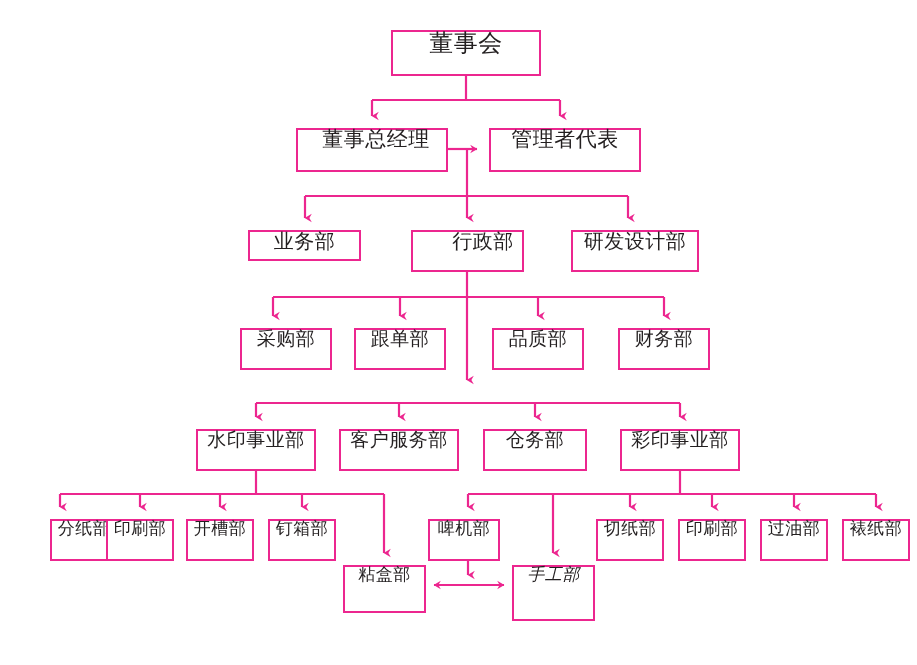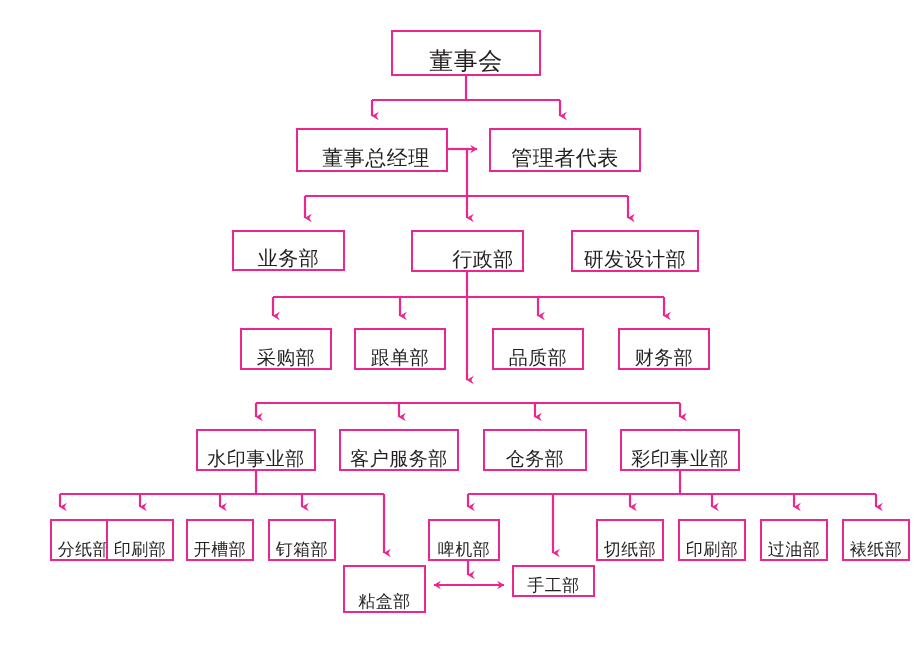--- a/index.html
+++ b/index.html
@@ -25,21 +25,21 @@
     top: 0;
     width: 917px;
     height: 665px;
   }
   .node {
     position: absolute;
     box-sizing: border-box;
     background: #ffffff;
     border: 2px solid #ec268f;
     display: flex;
-    align-items: flex-end;
+    align-items: flex-start;
     justify-content: center;
     color: #231f20;
     letter-spacing: 0.5px;
     white-space: nowrap;
     line-height: 1;
   }
   .node-label {
     display: block;
     transform: translateY(-1px);
   }
@@ -126,21 +126,21 @@
     <span class="node-label">董事会</span>
   </div>
 
   <div class="node lvl1" style="left:296px; top:128px; width:152px; height:44px;padding-left:8px;">
     <span class="node-label">董事总经理</span>
   </div>
   <div class="node lvl1" style="left:489px; top:128px; width:152px; height:44px;">
     <span class="node-label">管理者代表</span>
   </div>
 
-  <div class="node lvl2" style="left:232px; top:230px; width:113px; height:41px;">
+  <div class="node lvl2" style="left:248px; top:230px; width:113px; height:31px;">
     <span class="node-label">业务部</span>
   </div>
   <div class="node lvl2" style="left:411px; top:230px; width:113px; height:42px;padding-left:31px;">
     <span class="node-label">行政部</span>
   </div>
   <div class="node lvl2" style="left:571px; top:230px; width:128px; height:42px;">
     <span class="node-label">研发设计部</span>
   </div>
 
   <div class="node lvl3" style="left:228px; top:328px; width:92px; height:42px;margin-left:12px;">
@@ -193,17 +193,17 @@
   <div class="node lvl5" style="left:760px; top:519px; width:68px; height:42px;">
     <span class="node-label">过油部</span>
   </div>
   <div class="node lvl5" style="left:842px; top:519px; width:68px; height:42px;">
     <span class="node-label">裱纸部</span>
   </div>
 
   <div class="node lvl5" style="left:343px; top:565px; width:83px; height:48px;">
     <span class="node-label">粘盒部</span>
   </div>
-  <div class="node lvl5" style="left:512px; top:565px; width:83px; height:32px;">
+  <div class="node lvl5" style="left:512px; top:565px; width:83px; height:56px;font-style:italic;">
     <span class="node-label">手工部</span>
   </div>
 
 </div>
 
 </body></html>

